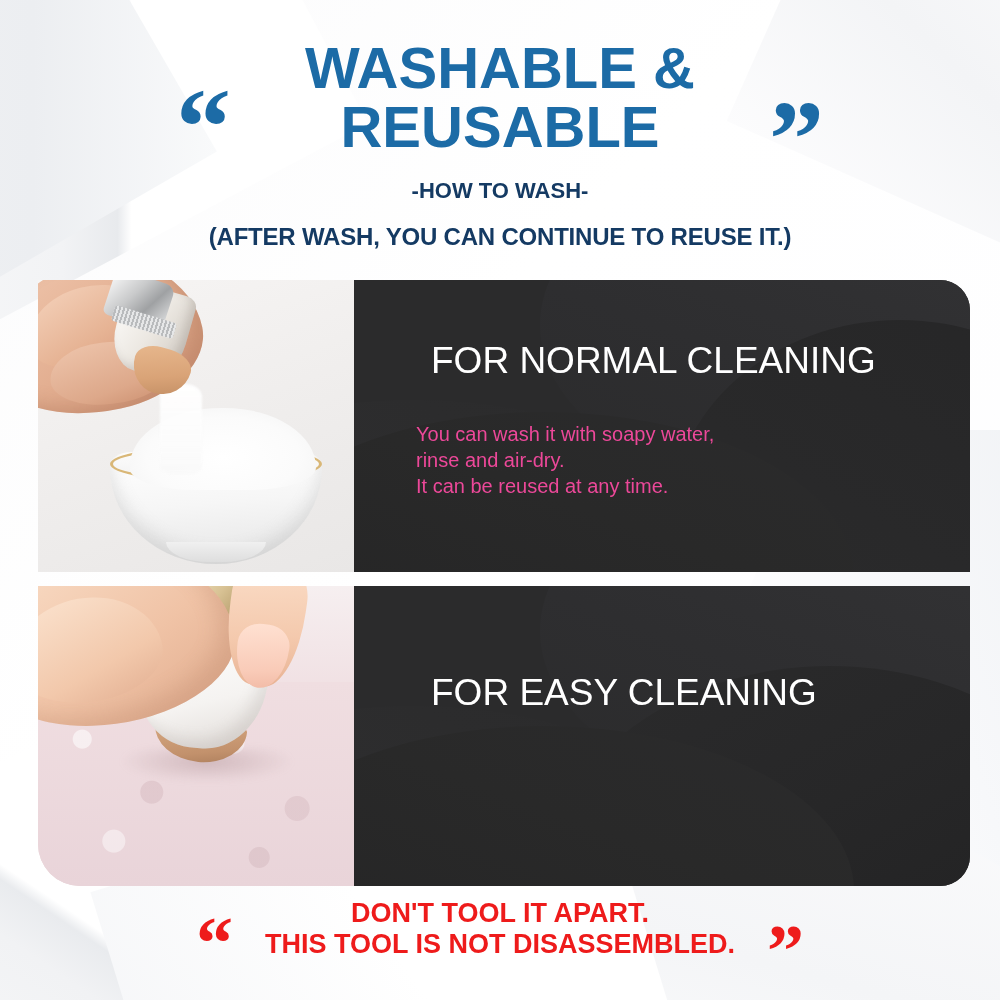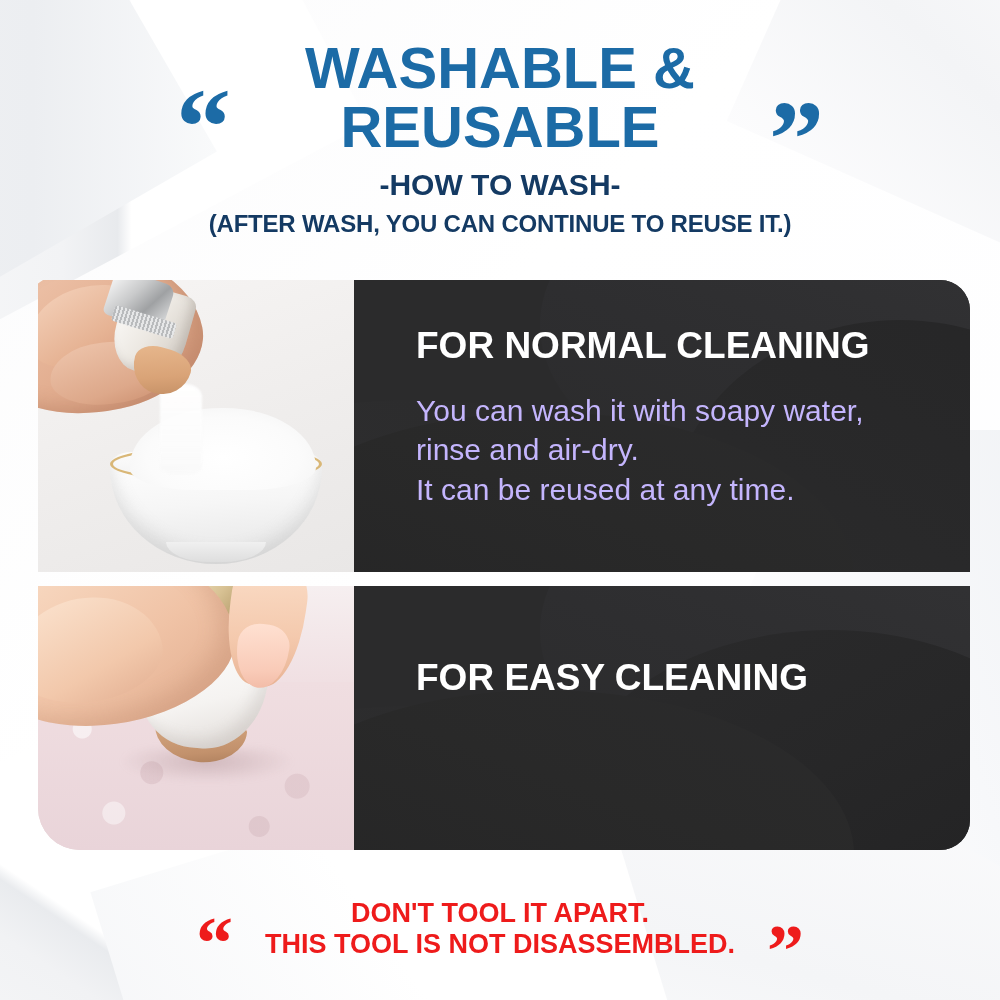--- a/index.html
+++ b/index.html
@@ -121,44 +121,44 @@
     font-size: 110px;
     color: #1c6ba6;
   }
   .quote-close-blue {
     right: 176px;
     top: 46px;
     font-size: 110px;
     color: #1c6ba6;
   }
   .sub-1 {
-    margin-top: 12px;
-    font-size: 30px;
+    margin-top: 22px;
+    font-size: 22px;
     font-weight: bold;
     color: #143a63;
     letter-spacing: 0px;
   }
   .sub-2 {
-    margin-top: 8px;
+    margin-top: 19px;
     font-size: 24px;
     font-weight: bold;
     color: #143a63;
     letter-spacing: -0.2px;
   }
 
   
   .card-row {
     position: absolute;
     left: 38px;
     width: 932px;
     display: flex;
     align-items: stretch;
   }
   .row-1 { top: 280px; height: 292px; }
-  .row-2 { top: 586px; height: 264px; }
+  .row-2 { top: 586px; height: 300px; }
 
   .photo {
     position: relative;
     width: 316px;
     flex: 0 0 316px;
     overflow: hidden;
     background: #f4f2f1;
   }
   .photo-1 { border-radius: 0; }
   .photo-2 { border-radius: 0 0 0 42px; }
@@ -221,28 +221,28 @@
   .panel-content {
     position: relative;
     z-index: 3;
     padding: 46px 30px 0 62px;
   }
   .panel-2 .panel-content { padding-top: 72px; }
 
   .panel-heading {
     color: #ffffff;
     font-size: 37px;
-    font-weight: bold;
+    font-weight: normal;
     letter-spacing: 0px;
     line-height: 1.1;
-    margin: 0;
+    margin: 15px;
   }
   .panel-body {
-    color: #c4b5fd;
-    font-size: 30px;
+    color: #ec4899;
+    font-size: 20px;
     line-height: 1.32;
     margin: 0;
     padding-top: 24px;
     font-weight: normal;
   }
   .panel-2 .panel-body { padding-top: 26px; }
 
   
   .footer {
     position: absolute;

